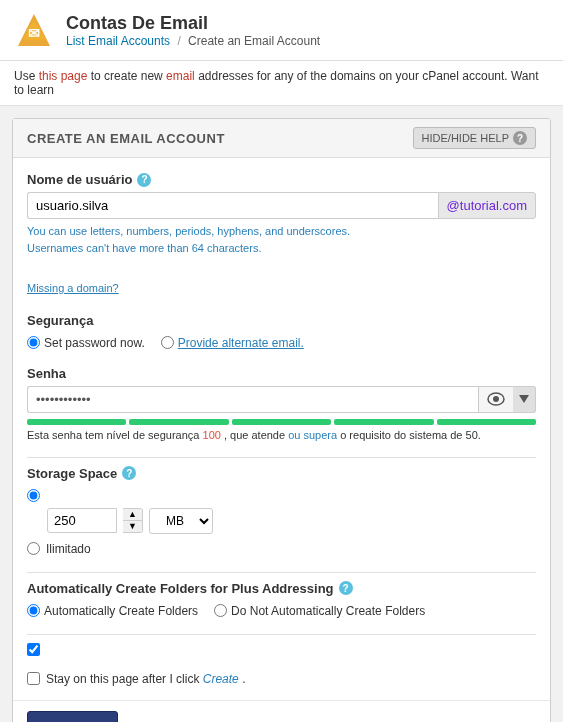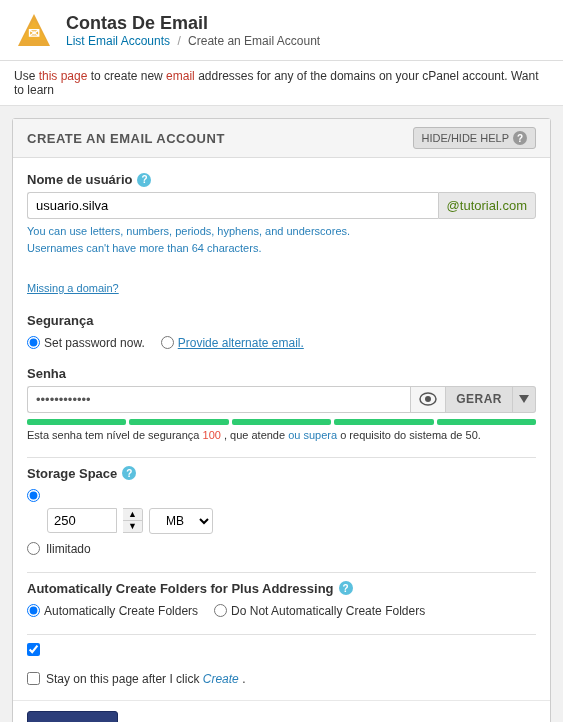--- a/index.html
+++ b/index.html
@@ -138,21 +138,21 @@
       border-radius: 3px 0 0 3px;
       font-size: 13px;
       outline: none;
     }
     .input-domain {
       background: #e8e8e8;
       border: 1px solid #ccc;
       padding: 5px 8px;
       border-radius: 0 3px 3px 0;
       font-size: 13px;
-      color: #4d7c0f;
+      color: #6d28d9;
       display: flex;
       align-items: center;
       white-space: nowrap;
     }
 
     .field-hint {
       font-size: 11px;
       color: #2980b9;
       margin-top: 4px;
       line-height: 1.5;
@@ -474,21 +474,20 @@
     <div class="form-group">
       <div class="field-label">Senha</div>
       <div class="password-group">
         <input type="password" value=".9bu{9(bXjI3" style="">
         <button class="password-toggle" title="Show/Hide password">
           <svg width="18" height="14" viewBox="0 0 18 14">
             <ellipse cx="9" cy="7" rx="8" ry="6" fill="none" stroke="#555" stroke-width="1.5"></ellipse>
             <circle cx="9" cy="7" r="3" fill="#555"></circle>
           </svg>
         </button>
-        <button class="generate-btn">GERAR</button>
         <button class="generate-dropdown">
           <svg width="10" height="8" viewBox="0 0 10 8">
             <polygon points="0,0 10,0 5,8" fill="#555"></polygon>
           </svg>
         </button>
       </div>
 
       <div class="strength-bar">
         <div class="strength-segment"></div>
         <div class="strength-segment"></div>

